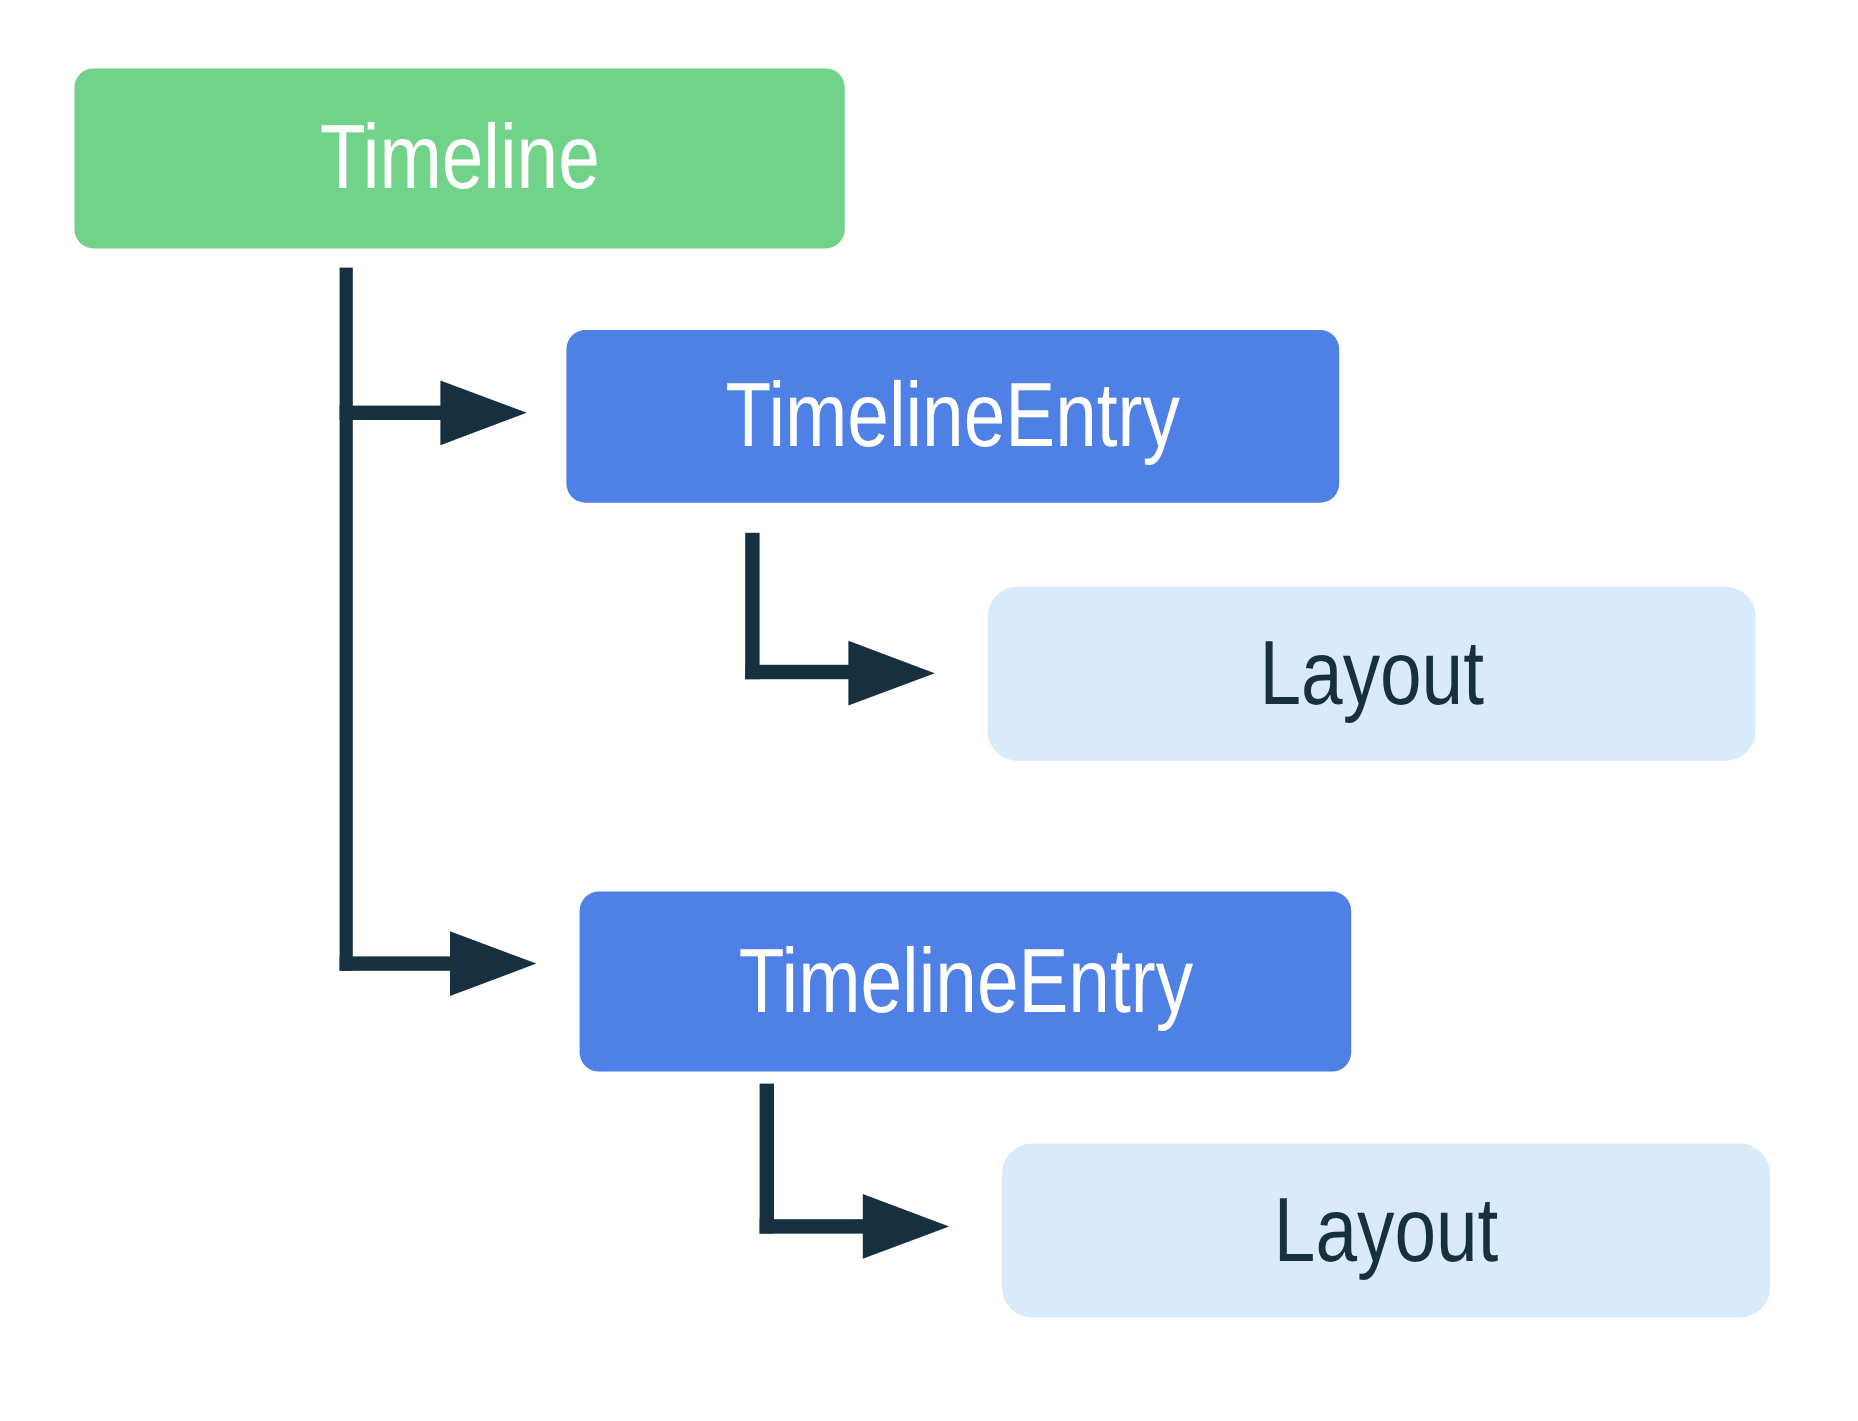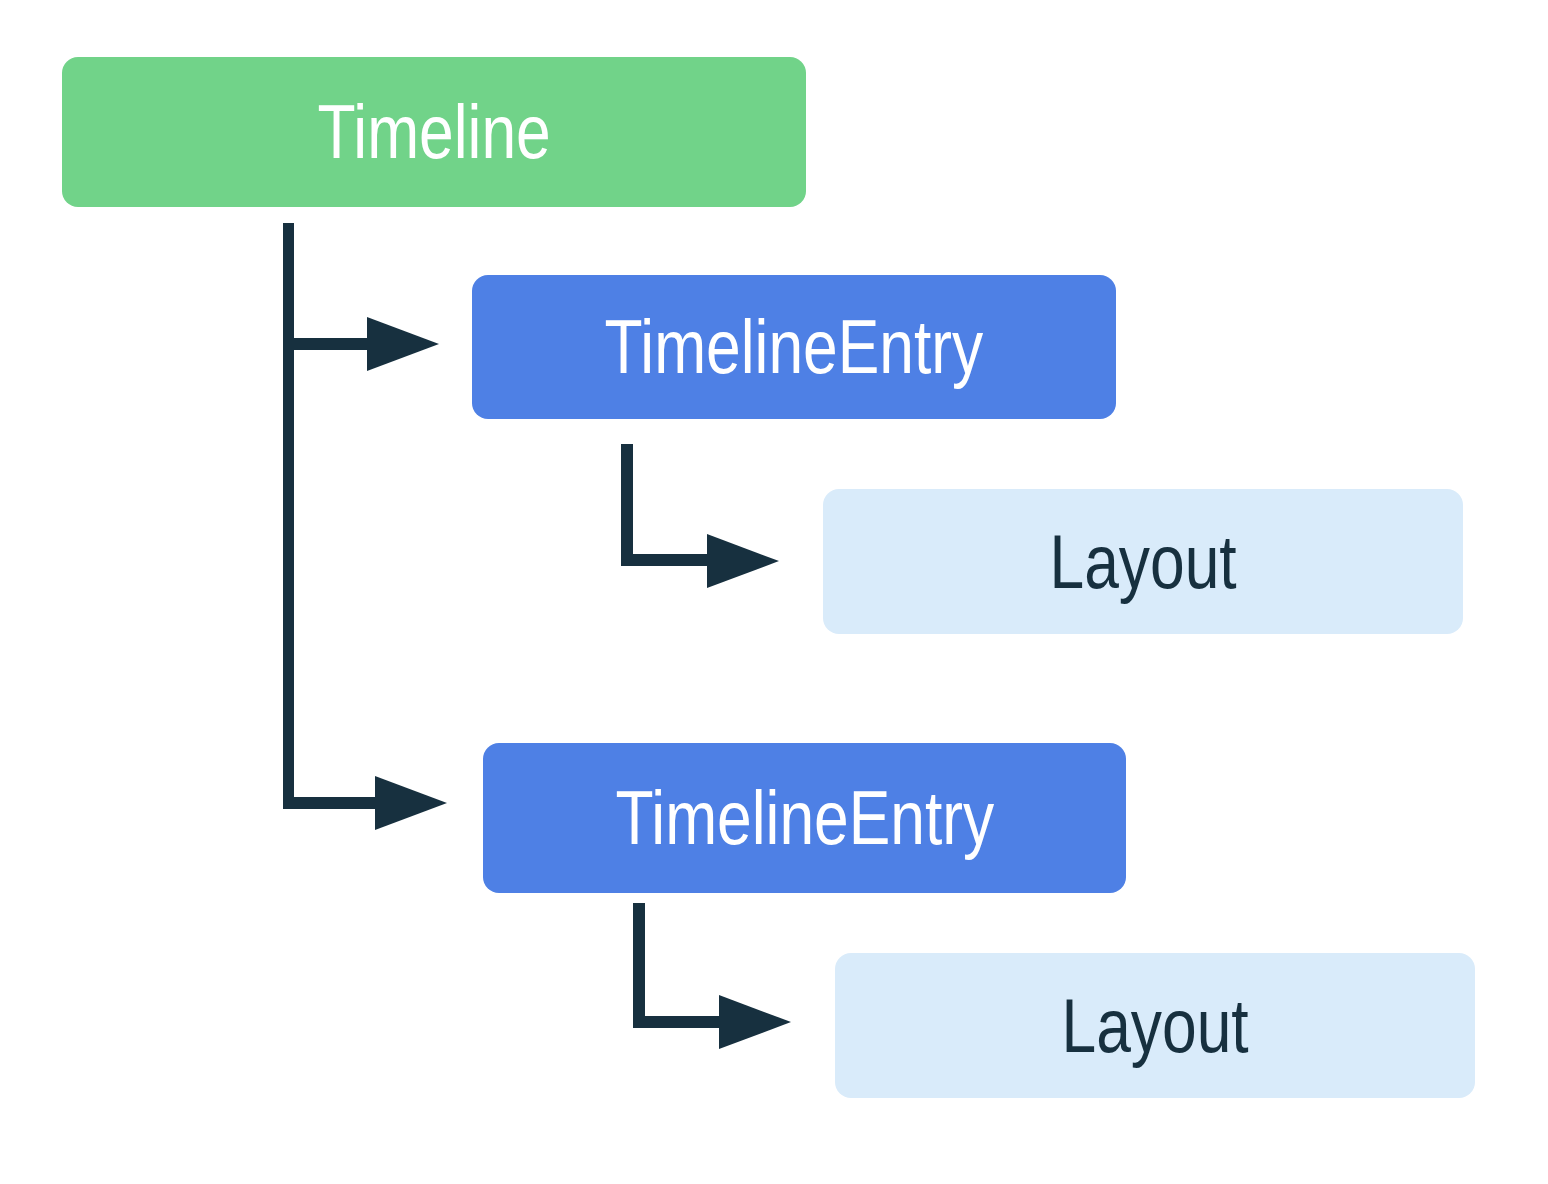--- a/index.html
+++ b/index.html
@@ -31,23 +31,23 @@
   .node .lbl {
     font-size: 76px;
     font-weight: 400;
     line-height: 1;
     white-space: nowrap;
     transform: scaleX(0.82);
     transform-origin: center center;
   }
   .node-root   { background: var(--timeline-box);       color: var(--label-on-dark); }
   .node-entry  { background: var(--timeline-entry-box); color: var(--label-on-dark); justify-content: center; }
-  .node-layout { background: var(--layout-box);         color: var(--label-on-light); }
+  .node-layout { background: var(--layout-box);         color: var(--label-on-light); border-radius: 25px; }
 
-  .n-timeline { left:  62px; top:  57px; width: 744px; height: 150px; }
+  .n-timeline { left:  62px; top:  57px; width: 642px; height: 150px; }
   .n-entry1   { left: 472px; top: 275px; width: 644px; height: 144px; }
   .n-layout1  { left: 823px; top: 489px; width: 640px; height: 145px; }
   .n-entry2   { left: 483px; top: 743px; width: 643px; height: 150px; }
   .n-layout2  { left: 835px; top: 953px; width: 640px; height: 145px; }
 
   .line { position: absolute; background: var(--connector); }
   .l-trunk        { left: 283px; top: 223px; width: 11px;  height: 586px; }
   .l-branch1      { left: 283px; top: 338px; width: 88px;  height: 12px; }
   .l-branch2      { left: 283px; top: 797px; width: 95px;  height: 12px; }
   .l-child1-vert  { left: 621px; top: 444px; width: 12px;  height: 122px; }

